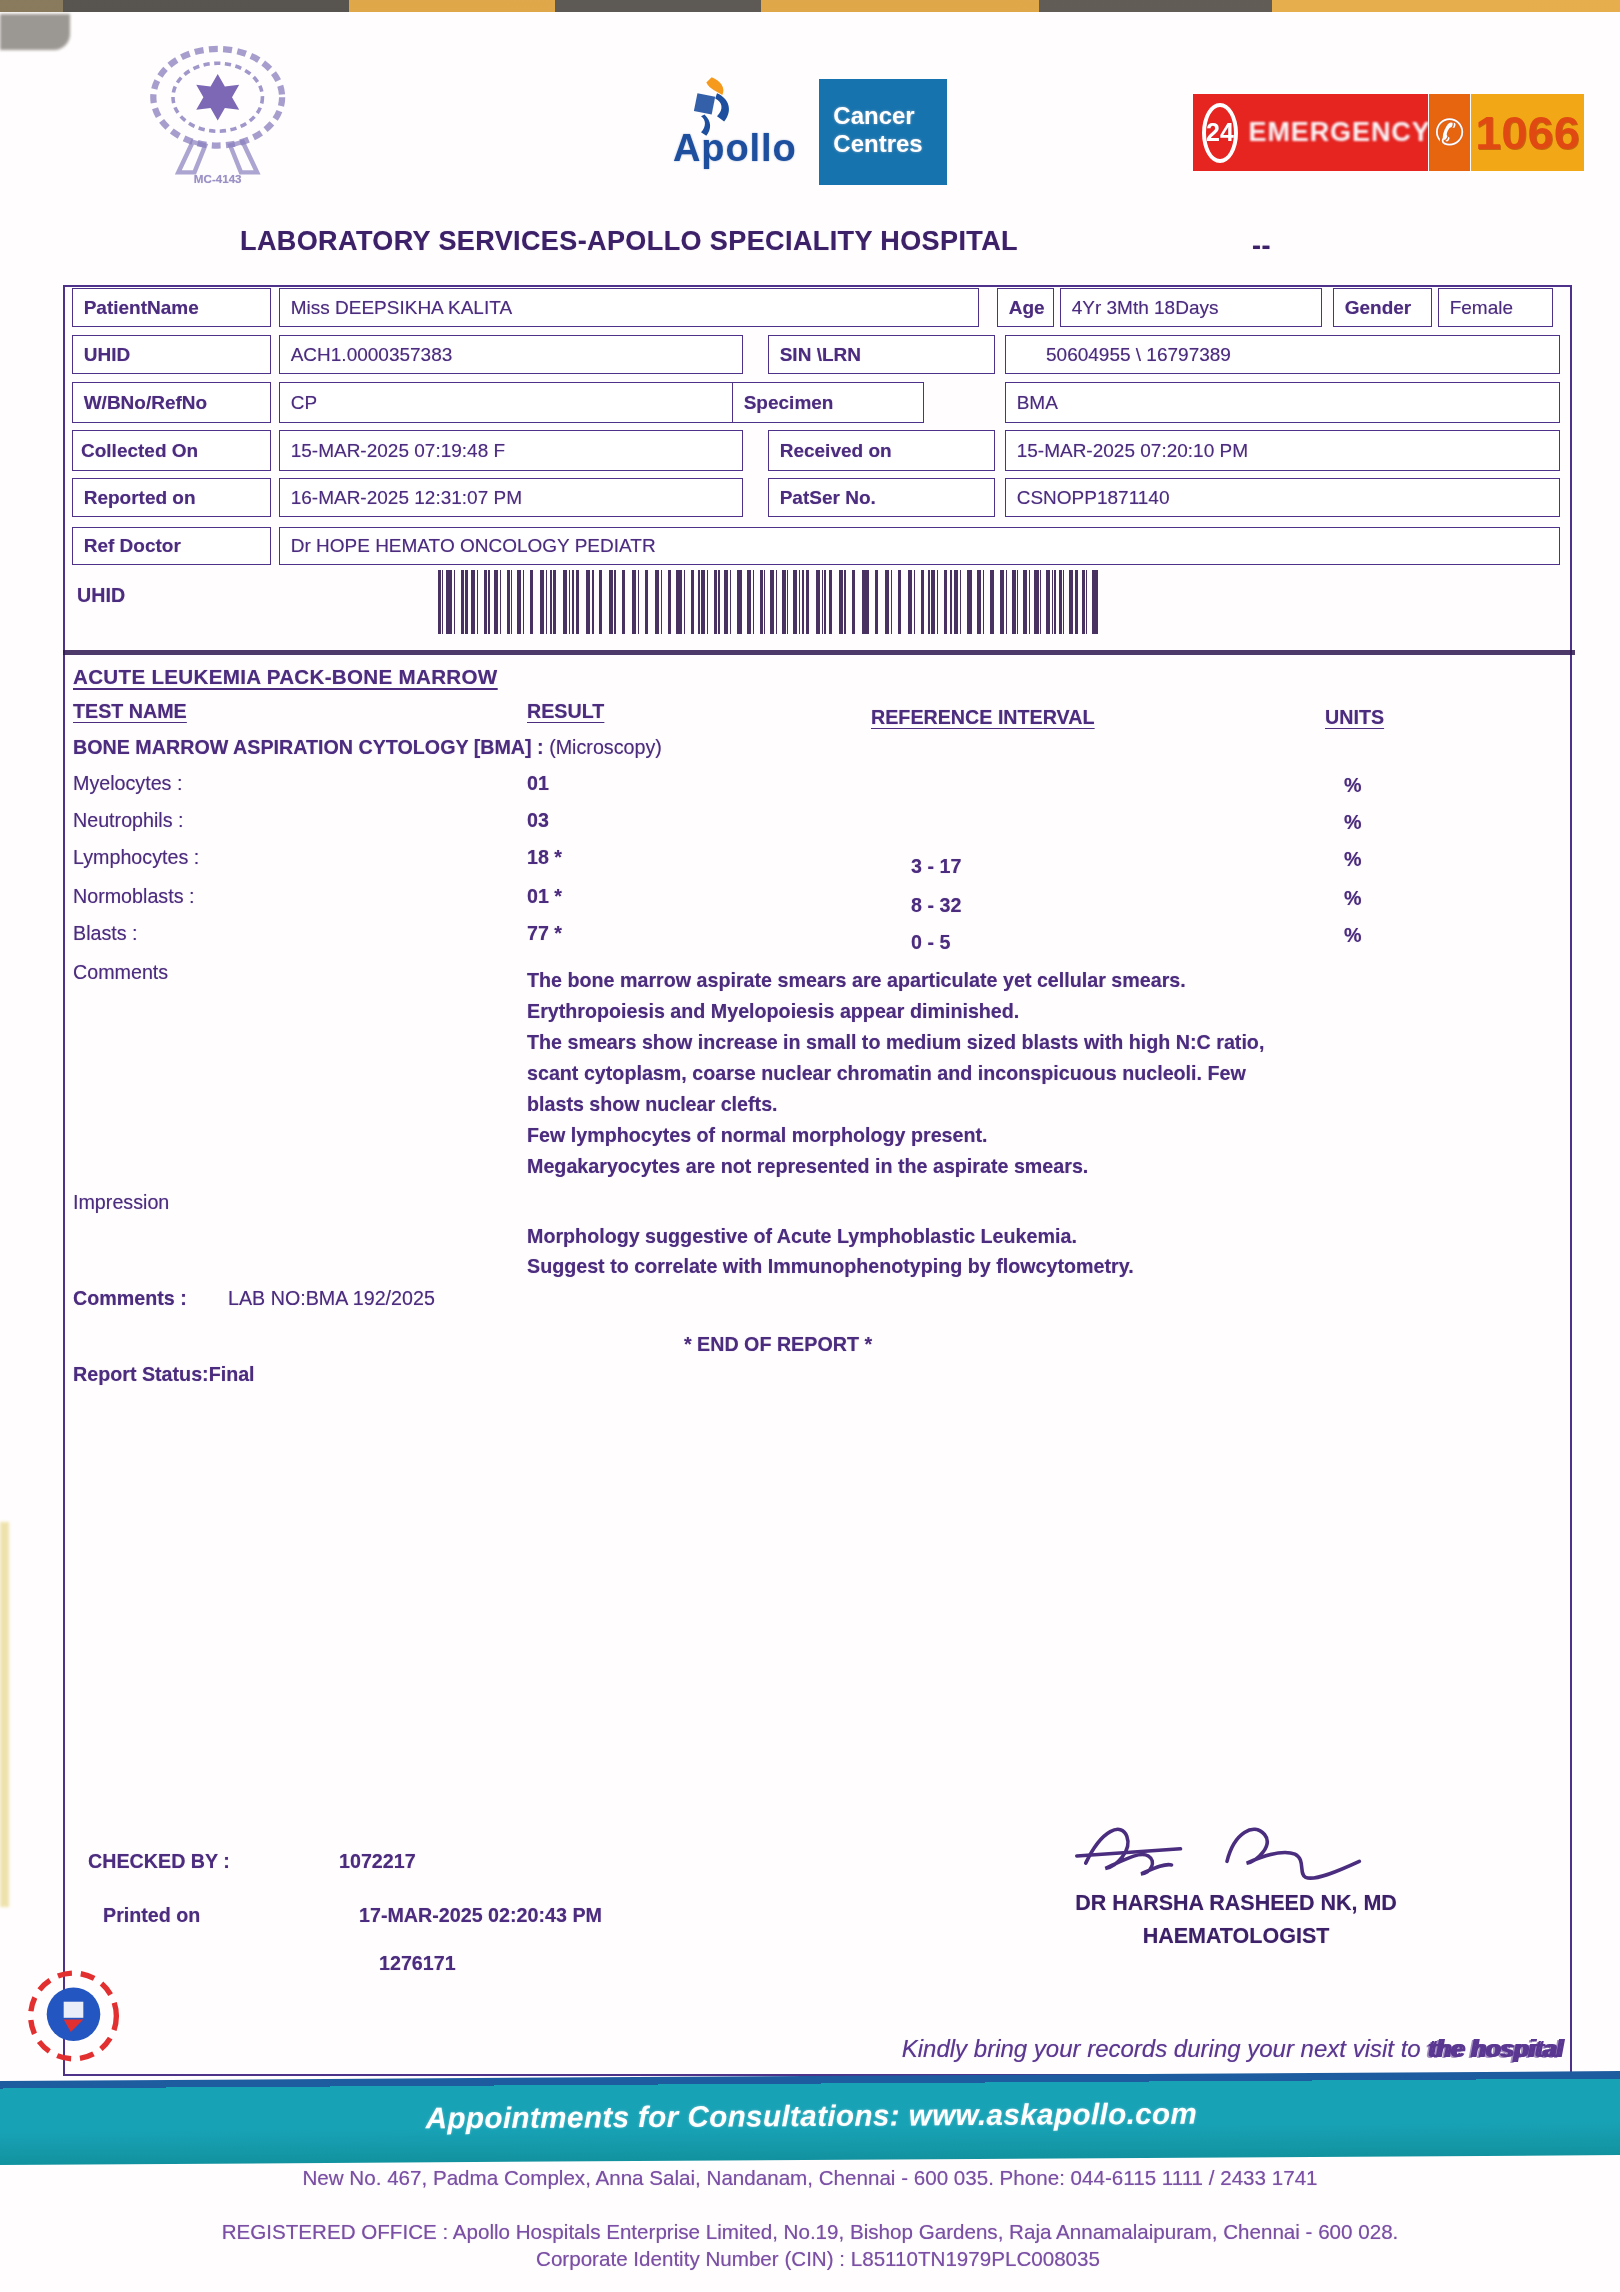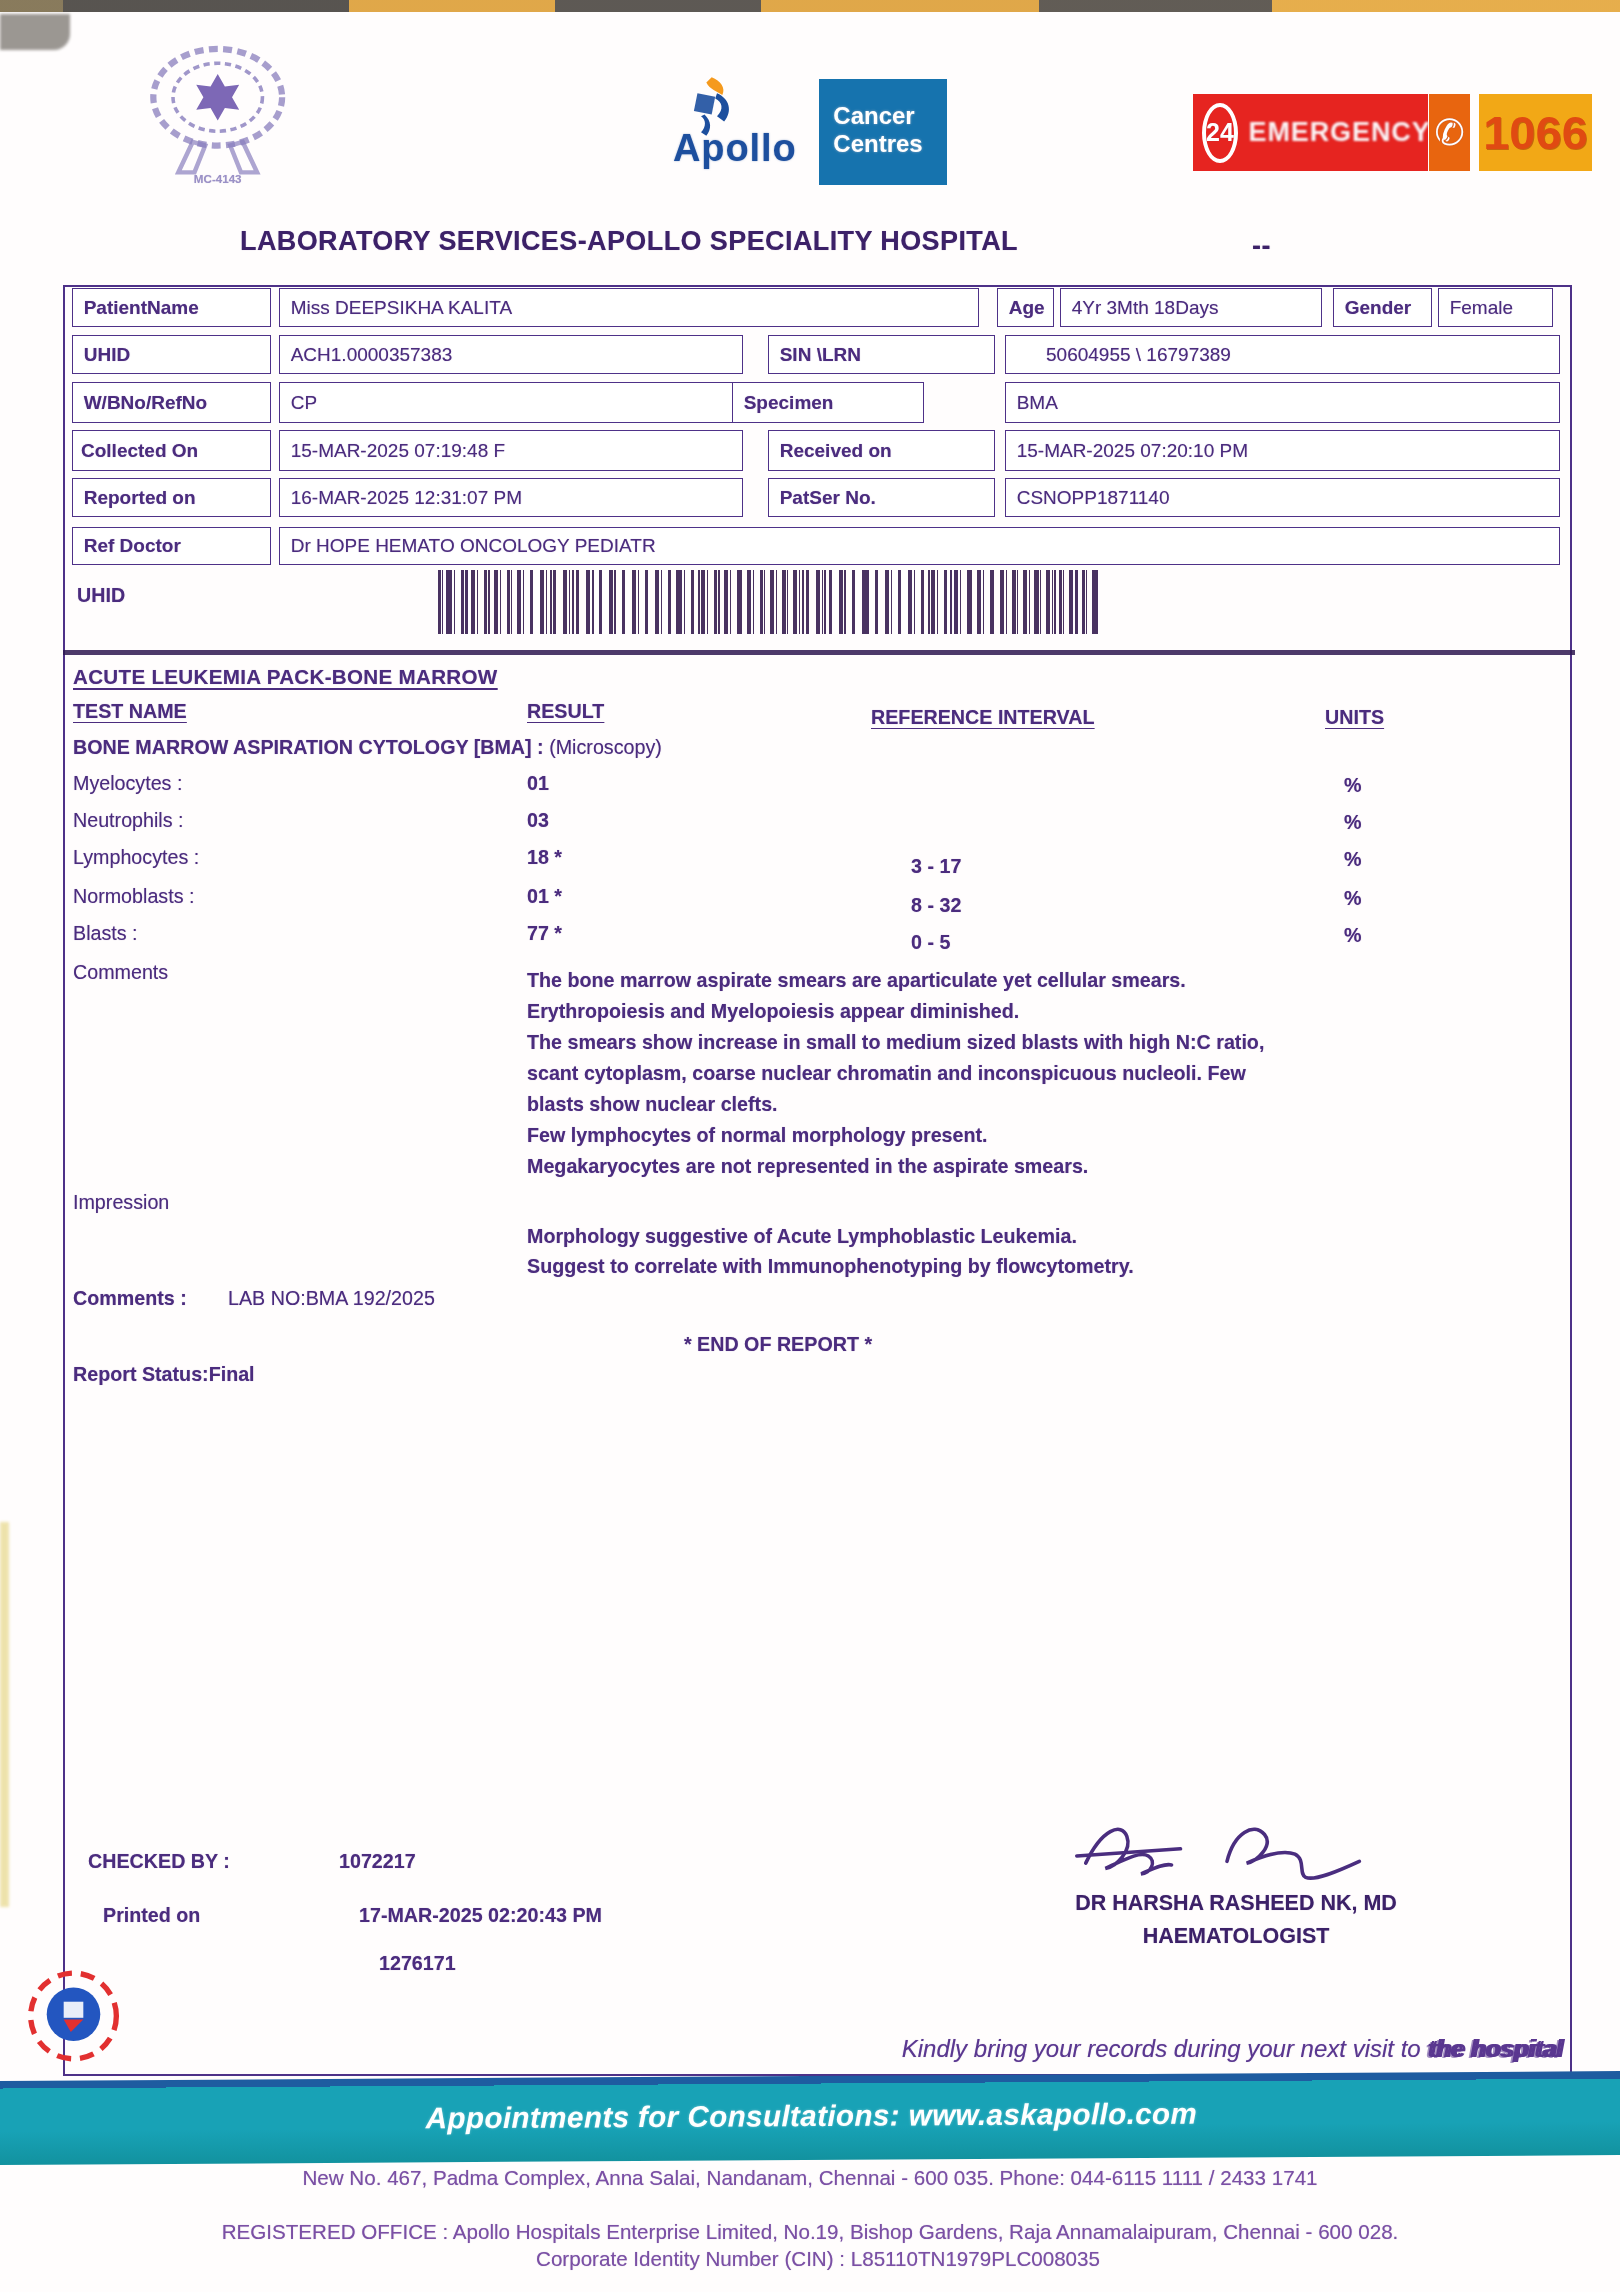--- a/index.html
+++ b/index.html
@@ -17,21 +17,21 @@
   .seal{opacity:.8;}
   .apollo-word{font-weight:bold;font-size:38px;color:var(--apollo-blue,#1d4f9e);letter-spacing:0.9px;text-shadow:0 0 1.8px rgba(29,79,158,.5);}
   .cancer-box{background:var(--cancer-box,#1673ae);color:#fff;font-weight:bold;font-size:24px;line-height:28px;
     padding:23px 12.5px 0 14.3px;box-sizing:border-box;text-shadow:0 0 2.7px rgba(255,255,255,.55),0 0 1.8px rgba(20,80,140,.8);}
   .badge-red{background:var(--badge-red,#e62420);color:#fff;display:flex;align-items:center;}
   .badge-24{width:52px;height:52px;border:4.5px solid #fff;border-radius:50%;margin-left:9px;
     display:flex;align-items:center;justify-content:center;font-weight:bold;font-size:25px;color:#fff;}
   .badge-em{font-weight:bold;font-size:27px;letter-spacing:0.9px;margin-left:10.7px;filter:blur(1.2px);opacity:.95;}
   .badge-orange{background:var(--badge-orange,#e8650f);color:#fff;display:flex;align-items:center;justify-content:center;font-size:36px;}
   .badge-yellow{background:var(--badge-yellow,#f2a816);color:var(--badge-number,#e04a12);font-weight:bold;font-size:47px;
-    display:flex;align-items:center;justify-content:center;text-shadow:0.9px 0.9px 0 rgba(150,40,0,.5);margin-left:8px;}
+    display:flex;align-items:center;justify-content:center;text-shadow:0.9px 0.9px 0 rgba(150,40,0,.5);}
   
   .frame{left:63px;top:285px;width:1509px;height:1791px;border:2.7px solid var(--border,#4e3188);box-sizing:border-box;}
   .divider{left:63px;top:650px;width:1512px;height:4.5px;background:#2e1850;opacity:.85;}
   .cell{border:1.8px solid var(--border,#4e3188);box-sizing:border-box;font-size:19px;padding-left:10.7px;
         display:flex;align-items:center;background:#fff;overflow:hidden;white-space:nowrap;}
   .lbl{font-weight:bold;}
   
   .colhead{font-weight:bold;font-size:19.7px;text-decoration:underline;text-underline-offset:3.6px;}
   .panel-title{font-weight:bold;font-size:20.6px;text-decoration:underline;text-underline-offset:3.6px;letter-spacing:0.3px;}
   .t22{font-size:19.7px;}

